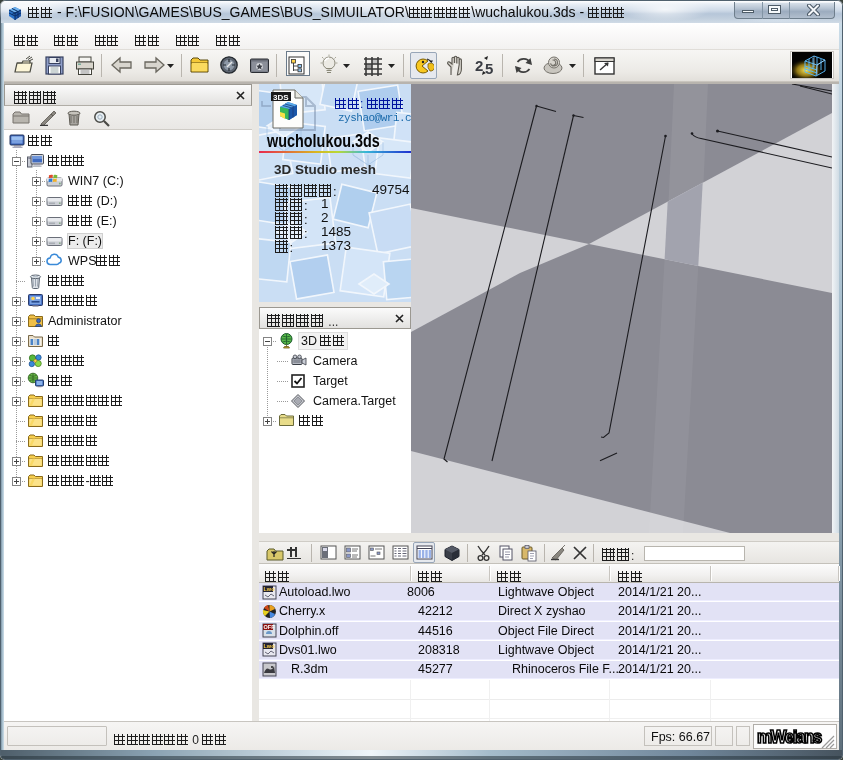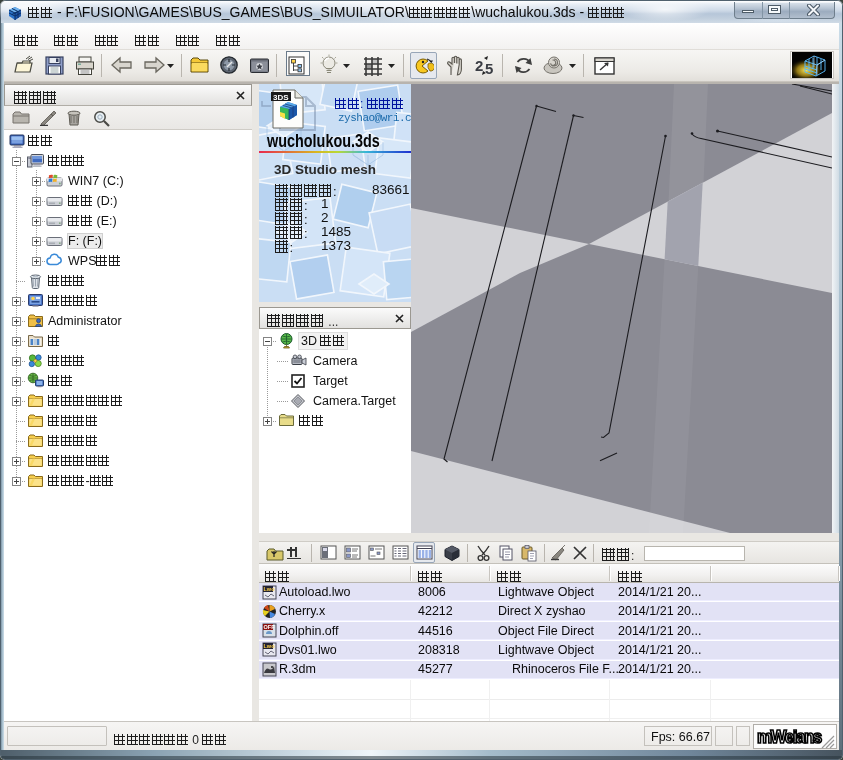--- a/index.html
+++ b/index.html
@@ -548,21 +548,21 @@
 <text x="2" y="10.5" font-size="8" font-weight="bold" fill="#fff" font-family="Liberation Sans">3DS</text>
 </svg>
 
 <div class="abs" style="left:76px;top:10px;white-space:nowrap"><span class="c b"></span><span class="c b"></span><span style="color:#0020a8;font-size:12px">: </span><span class="c b"></span><span class="c b"></span><span class="c b"></span></div>
 <div class="abs" style="left:79px;top:28px;font-size:11px;color:#1a6aaa;font-family:'Liberation Mono',monospace;letter-spacing:-.5px">zyshao@wri.co</div>
 
 <div class="abs" style="left:8px;top:47px;font-size:18px;font-weight:bold;color:#050505;white-space:nowrap;transform:scaleX(.8);transform-origin:0 0;letter-spacing:0px">wucholukou.3ds</div>
 <div class="abs" style="left:0;top:67px;width:152px;height:2px;background:linear-gradient(90deg,#e82a50,#d8b820 38%,#b8d838 52%,#38b8d8 70%,#2030d0)"></div>
 
 <div class="abs" style="left:15px;top:78px;font-size:13.5px;font-weight:bold;color:#2a2a2a">3D Studio mesh</div>
-<div class="abs" style="left:16px;top:98px;white-space:nowrap"><span class="c s13"></span><span class="c s13"></span><span class="c s13"></span><span class="c s13"></span><span style="font-size:13px;color:#111">:</span><span class="abs lt" style="left:97px;font-size:13.5px;color:#111">83661</span></div>
+<div class="abs" style="left:16px;top:98px;white-space:nowrap"><span class="c s13"></span><span class="c s13"></span><span class="c s13"></span><span class="c s13"></span><span style="font-size:13px;color:#111">:</span><span class="abs lt" style="left:97px;font-size:13.5px;color:#111">49754</span></div>
 <div class="abs" style="left:16px;top:112px;white-space:nowrap"><span class="c s13"></span><span class="c s13"></span><span style="font-size:13px;color:#111">:</span><span class="abs" style="left:46px;font-size:13.5px;color:#111">1</span></div>
 <div class="abs" style="left:16px;top:126px;white-space:nowrap"><span class="c s13"></span><span class="c s13"></span><span style="font-size:13px;color:#111">:</span><span class="abs" style="left:46px;font-size:13.5px;color:#111">2</span></div>
 <div class="abs" style="left:16px;top:140px;white-space:nowrap"><span class="c s13"></span><span class="c s13"></span><span style="font-size:13px;color:#111">:</span><span class="abs" style="left:46px;font-size:13.5px;color:#111">1485</span></div>
 <div class="abs" style="left:16px;top:154px;white-space:nowrap"><span class="c s13"></span><span style="font-size:13px;color:#111">:</span><span class="abs" style="left:46px;font-size:13.5px;color:#111">1373</span></div>
 </div>
 
 <div class="abs" style="left:259px;top:307px;width:152px;height:233px;background:#fff;"></div>
 <div class="abs" style="left:259px;top:307px;width:152px;height:22px;background:linear-gradient(180deg,#fbfbfb,#e2e1df);border:1px solid #9b9891;">
 <span style="position:absolute;left:7px;top:4px"><span class="c s13"></span><span class="c s13"></span><span class="c s13"></span><span class="c s13"></span><span style="font-size:12px;color:#333"> ...</span></span>
 <svg class="abs" style="left:134px;top:5px" width="11" height="11" viewBox="0 0 11 11">
@@ -773,21 +773,21 @@
         <path d="M3,10 l3,2 3,-3 3,2" stroke="#667" fill="none"></path>
       </svg>
 <svg class="abs" style="left:3px;top:98px" width="15" height="15" viewBox="0 0 15 15">
         <rect x="1" y="1" width="13" height="13" fill="#c8c8cc" stroke="#445"></rect>
         <path d="M2,11 Q4,5 7,7 Q10,9 12,4 L13,11 Z" fill="#3a3a40"></path>
         <circle cx="10" cy="5" r="1" fill="#222"></circle>
       </svg>
 
 <div class="abs rtx" style="top:21px">
         <span class="abs" style="left:20px">Autoload.lwo</span>
-        <span class="abs" style="left:159px">8006</span>
+        <span class="abs" style="left:148px">8006</span>
         <span class="abs" style="left:239px">Lightwave Object</span>
         <span class="abs" style="left:359px">2014/1/21 20...</span>
       </div>
 <div class="abs rtx" style="top:40px">
         <span class="abs" style="left:20px">Cherry.x</span>
         <span class="abs" style="left:159px">42212</span>
         <span class="abs" style="left:239px">Direct X zyshao</span>
         <span class="abs" style="left:359px">2014/1/21 20...</span>
       </div>
 <div class="abs rtx" style="top:60px">
@@ -796,21 +796,21 @@
         <span class="abs" style="left:239px">Object File Direct</span>
         <span class="abs" style="left:359px">2014/1/21 20...</span>
       </div>
 <div class="abs rtx" style="top:79px">
         <span class="abs" style="left:20px">Dvs01.lwo</span>
         <span class="abs" style="left:159px">208318</span>
         <span class="abs" style="left:239px">Lightwave Object</span>
         <span class="abs" style="left:359px">2014/1/21 20...</span>
       </div>
 <div class="abs rtx" style="top:98px">
-        <span class="abs" style="left:20px">R.3dm</span>
+        <span class="abs" style="left:32px">R.3dm</span>
         <span class="abs" style="left:159px">45277</span>
         <span class="abs" style="left:253px">Rhinoceros File F...</span>
         <span class="abs" style="left:359px">2014/1/21 20...</span>
       </div>
 
 <div class="abs" style="left:0;top:135px;width:580px;height:1px;background:#ececec"></div>
 <div class="abs" style="left:0;top:154px;width:580px;height:1px;background:#f0f0f0"></div>
 <div class="abs" style="left:151px;top:116px;width:1px;height:41px;background:#f0f0f0"></div>
 <div class="abs" style="left:230px;top:116px;width:1px;height:41px;background:#f0f0f0"></div>
 <div class="abs" style="left:350px;top:116px;width:1px;height:41px;background:#f0f0f0"></div>

